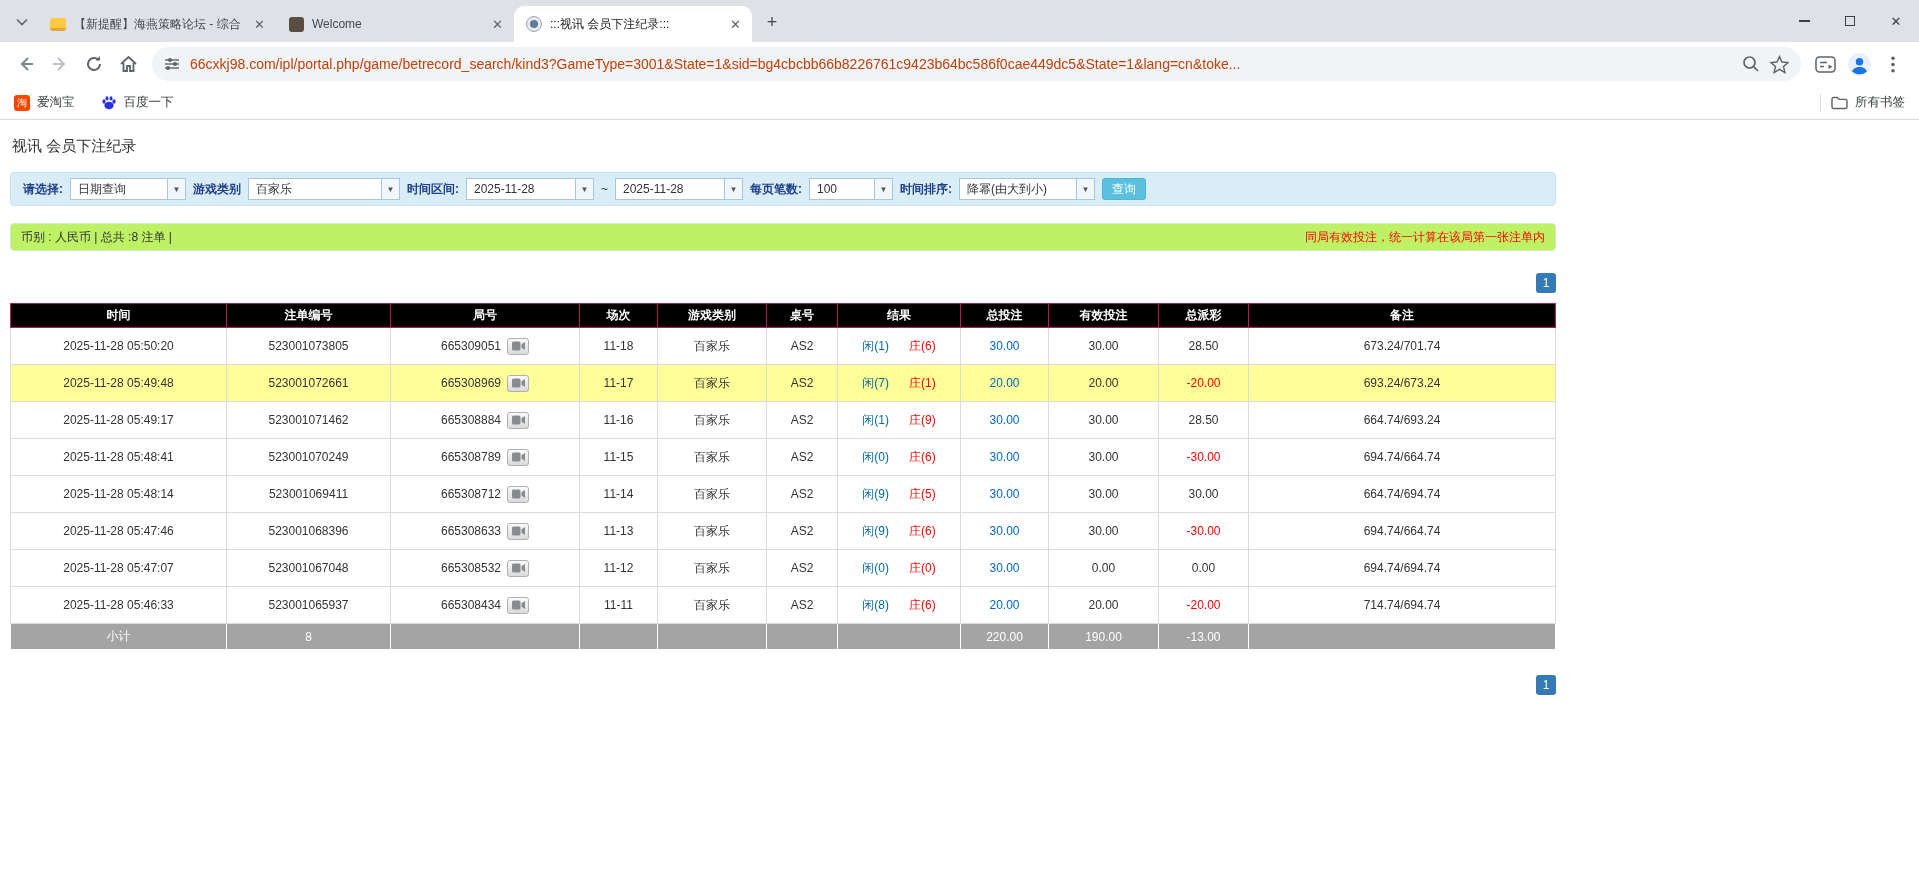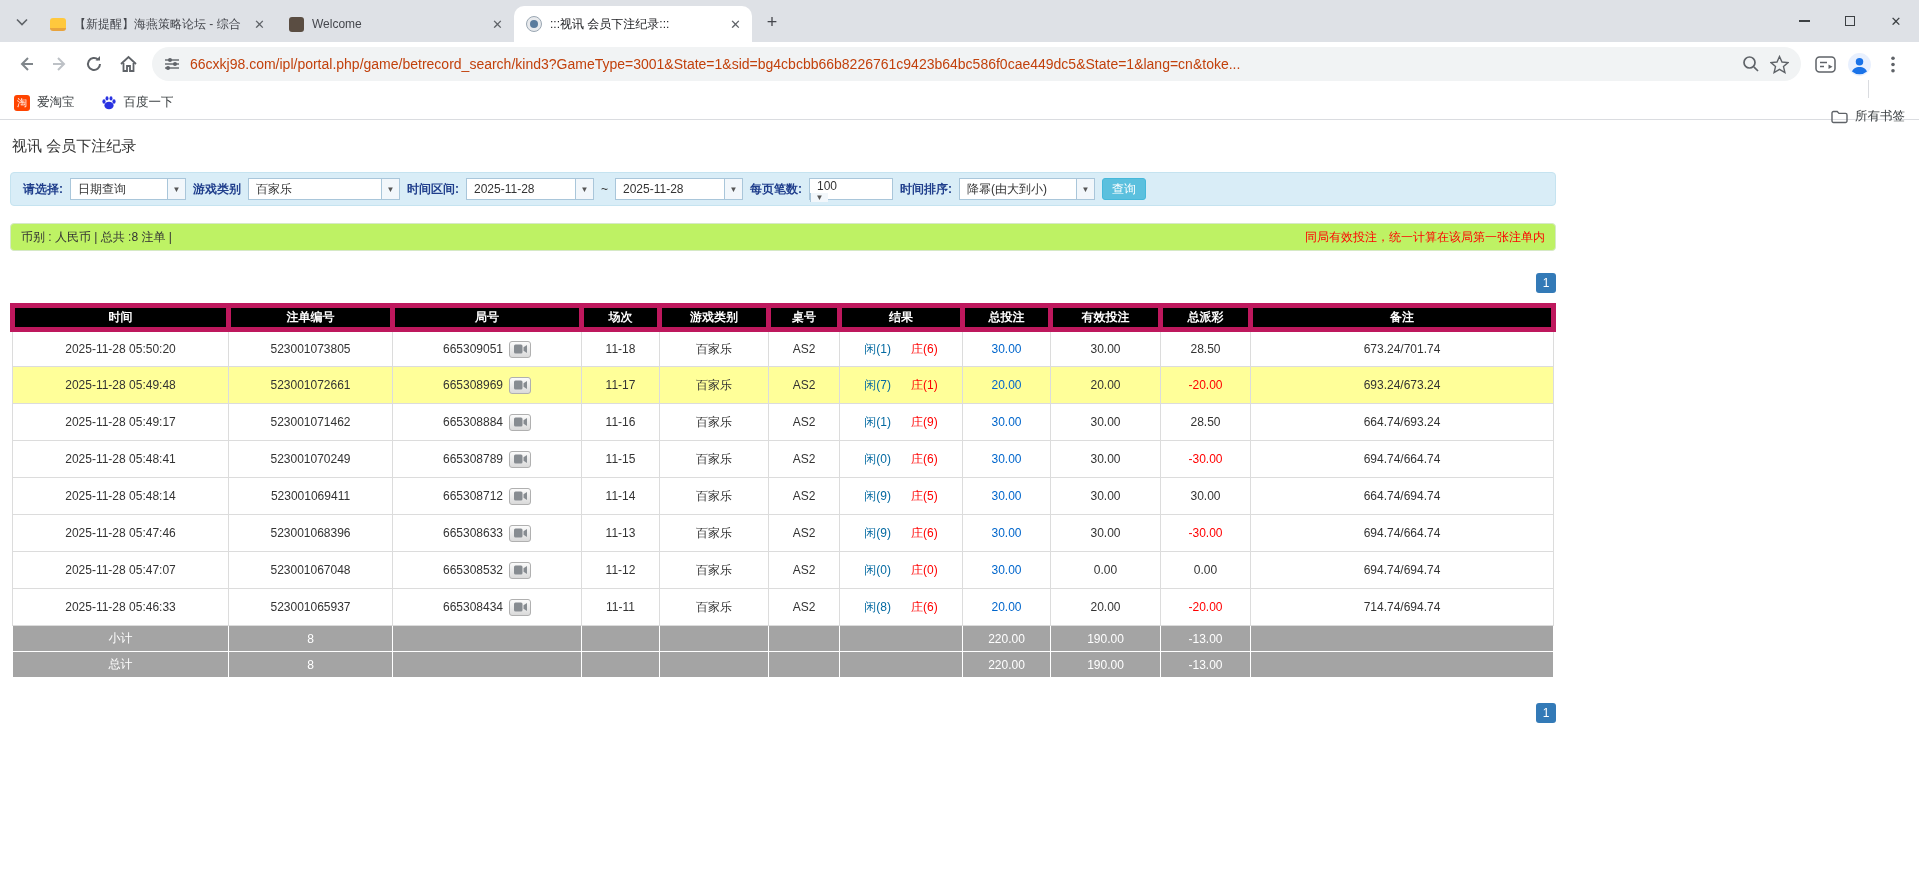--- a/index.html
+++ b/index.html
@@ -25,47 +25,47 @@
   .winbtn .mn { width:11px; height:1.5px; background:#3c4043; display:block; }
 
   .toolbar { height:44px; background:#fff; display:flex; align-items:center; padding:0 10px; gap:2px; }
   .tb-icon { width:32px; height:32px; border-radius:50%; display:flex; align-items:center; justify-content:center; flex:0 0 auto; }
   .omnibox { flex:1; height:34px; background:#f1f3f4; border-radius:17px; display:flex; align-items:center; padding:0 12px; gap:10px; margin:0 6px; min-width:0; }
   .url { flex:1; font-size:14px; color:#c2410c; white-space:nowrap; overflow:hidden; }
 
   .bookmarks { height:34px; background:#fff; border-bottom:1px solid #dadce0; display:flex; align-items:center; padding:0 14px; gap:26px; font-size:12.5px; color:#3c4043; }
   .bm { display:flex; align-items:center; gap:7px; }
   .bm-ico1 { width:16px; height:16px; background:#ff4400; border-radius:3px; color:#fff; font-size:10px; display:flex; align-items:center; justify-content:center; }
-  .bm-right { margin-left:auto; display:flex; align-items:center; gap:10px;flex-direction:column; }
+  .bm-right { margin-left:auto; display:flex; align-items:center; gap:10px; }
   .bm-div { width:1px; height:18px; background:#dadce0; }
 
   
   .page { width:1546px; margin-left:10px; color:#333; }
   .page-title { font-size:15px; font-weight:400; color:#333; margin:17px 0 0 2px; }
 
   .filterbar { margin-top:16px; height:34px; background:#d9edf7; border:1px solid #c5e3f0; border-radius:4px; display:flex; align-items:center; padding:0 12px; gap:7px; font-size:12px; }
   .flabel { color:#1f3e8c; font-weight:bold; white-space:nowrap; }
   .combo { height:22px; background:#fff; border:1px solid #a9c6da; display:inline-flex; align-items:stretch; }
   .combo .ctext { padding:0 7px; font-size:12px; color:#333; display:flex; align-items:center; white-space:nowrap; flex:1; }
   .combo .carrow { width:18px; border-left:1px solid #a9c6da; background:#f2f7fb; display:flex; align-items:center; justify-content:center; font-size:8px; color:#555; }
-  .w-query{width:116px;} .w-game{width:152px;} .w-date{width:128px;} .w-size{width:84px;flex-direction:column;} .w-sort{width:136px;}
+  .w-query{width:116px;} .w-game{width:152px;} .w-date{width:128px;} .w-size{width:84px;} .w-sort{width:136px;}
   .tilde { color:#333; }
   .search-btn { height:22px; padding:4px 9px; background:#5bc0de; border:1px solid #46b8da; border-radius:3px; color:#fff; font-size:12px; display:flex; align-items:center; cursor:pointer; }
 
   .infobar { margin-top:17px; height:28px; background:#bef264; border:1px solid #d6e9c6; border-radius:4px; display:flex; align-items:center; justify-content:space-between; padding:0 10px; font-size:12px; }
   .info-left { color:#333; }
   .info-right { color:#ff0000; }
 
   .pager { display:flex; justify-content:flex-end; }
   .pager.top { margin:22px 0 10px; }
   .pager.bottom { margin:25px 0 0; }
   .pagebtn { min-width:20px; height:20px; padding:0 4px; background:#337ab7; border-radius:3px; color:#fff; font-size:12px; display:flex; align-items:center; justify-content:center; cursor:pointer; }
 
   table.records { width:1546px; border-collapse:collapse; table-layout:fixed; font-size:12px; color:#333; text-align:center; }
-  table.records th { background:#000; color:#fff; font-weight:bold; height:24px; border:5px solid #be185d; font-size:12px;margin-top:44px; }
+  table.records th { background:#000; color:#fff; font-weight:bold; height:24px; border:1px solid #be185d; font-size:12px;margin-top:44px; }
   table.records td { border:1px solid #dcdcdc; height:37px; background:#fff; }
   tr.highlight td { background:#ffff99; }
   tr.foot-row td { background:#a4a4a4; color:#fff; height:26px; border:1px solid #fff; }
   .blue { color:#0066cc; }
   .red { color:#ff0000; }
   .res-p { color:#0369a1; }
   .res-b { color:#ff0000; margin-left:20px; }
   .round-wrap { display:inline-flex; align-items:center; }
   .cam-btn { display:inline-flex; align-items:center; justify-content:center; width:22px; height:17px; background:linear-gradient(#fbfbfb,#dadada); border:1px solid #b0b0b0; border-radius:3px; margin-left:6px; cursor:pointer; }
 </style>
@@ -469,33 +469,20 @@
           <td></td>
           <td></td>
           <td></td>
           <td></td>
           <td></td>
           <td>220.00</td>
           <td>190.00</td>
           <td class="red">-13.00</td>
           <td></td>
         </tr>
-        <tr class="foot-row">
-          <td>总计</td>
-          <td>8</td>
-          <td></td>
-          <td></td>
-          <td></td>
-          <td></td>
-          <td></td>
-          <td>220.00</td>
-          <td>190.00</td>
-          <td class="red">-13.00</td>
-          <td></td>
-        </tr>
       </tbody>
   </table>
 
   <div class="pager bottom">
     <span class="pagebtn">1</span>
   </div>
 
 </div>
 
 </body></html>

